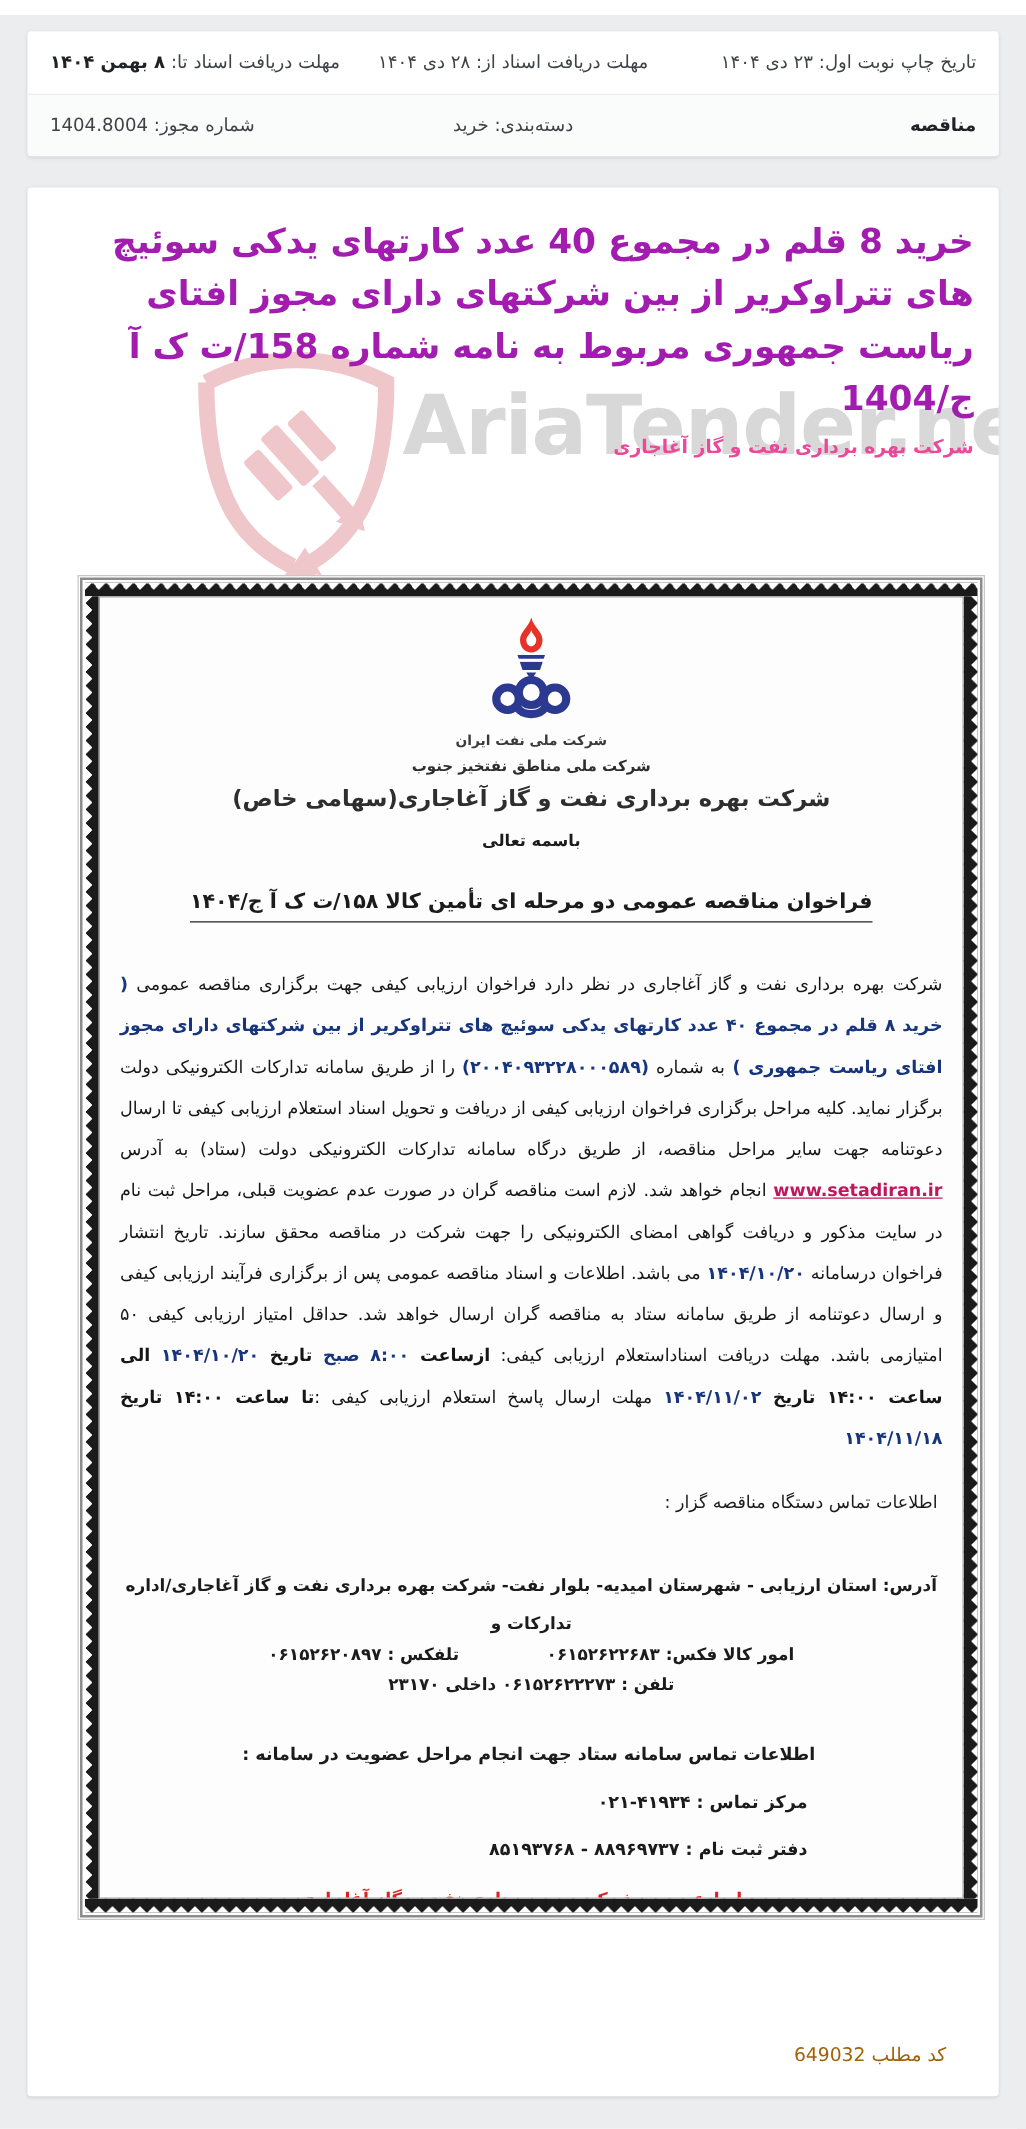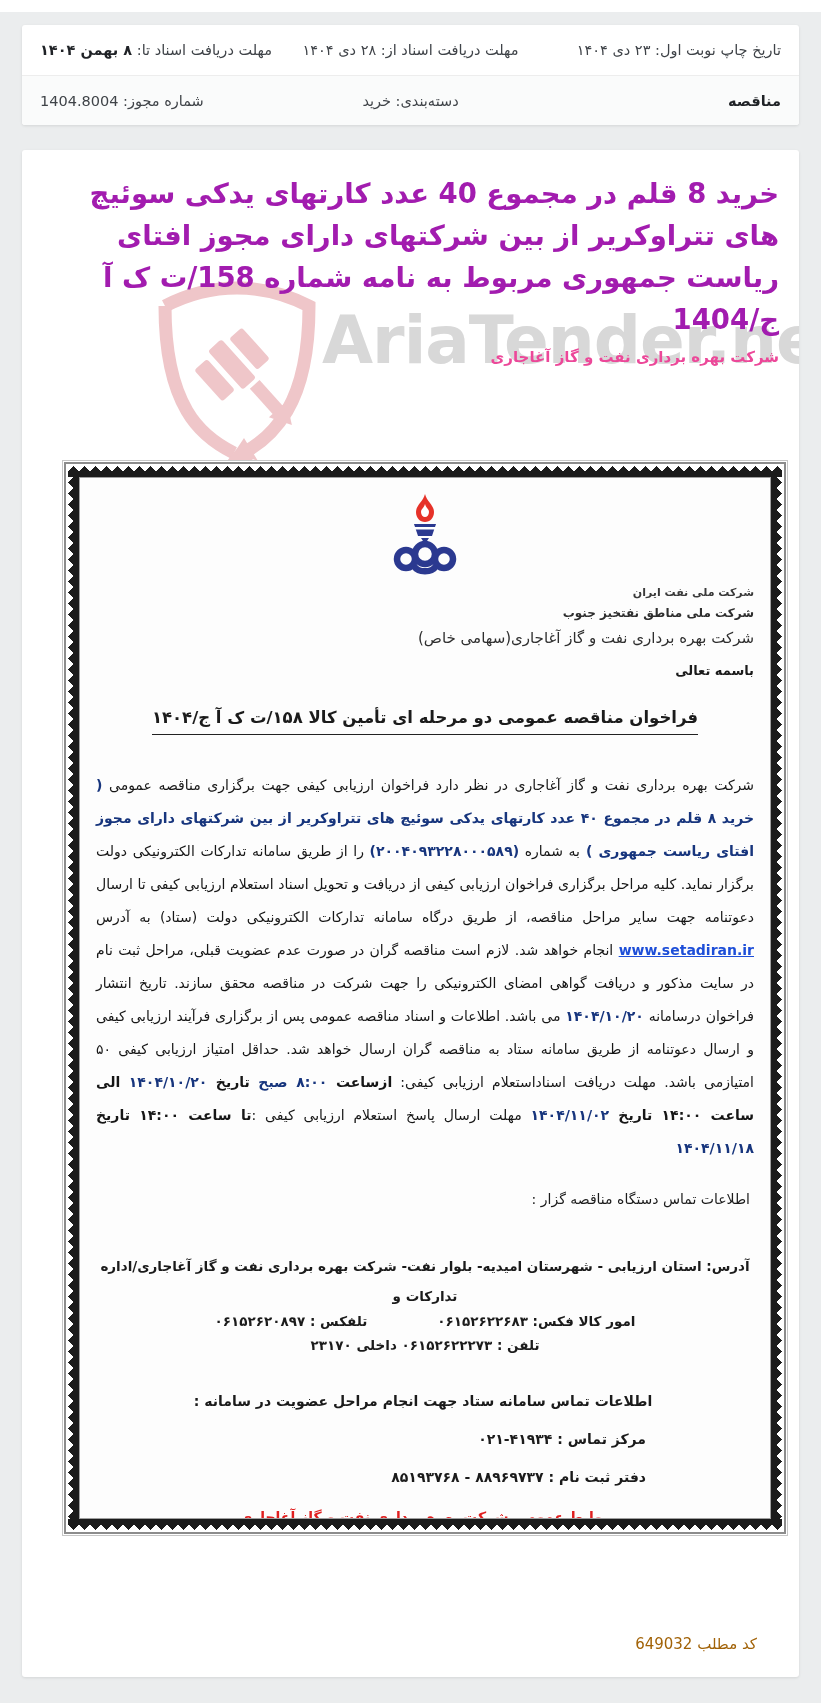--- a/index.html
+++ b/index.html
@@ -64,38 +64,38 @@
     background:conic-gradient(from 315deg at 50% 100%, #1b1b1b 0 90deg, transparent 90deg) 0 0/11px 11px repeat-x; }
   .zz-left   { left:0; top:11px; bottom:11px; width:11px;
     background:conic-gradient(from 45deg at 0% 50%, #1b1b1b 0 90deg, transparent 90deg) 0 0/11px 11px repeat-y; }
   .zz-right  { right:0; top:11px; bottom:11px; width:11px;
     background:conic-gradient(from 225deg at 100% 50%, #1b1b1b 0 90deg, transparent 90deg) 0 0/11px 11px repeat-y; }
   .doc-body {
     border:1px solid #a0a0a0; height:100%; background:#fdfdfd;
     padding:10px 16px 0 16px; overflow:hidden;
     color:#1b1b1b;
   }
-  .doc-center { text-align:right; }
+  .doc-center { text-align:center; }
   .nioc-logo { margin:4px auto 0 auto; display:block; }
   .org-line1 { font-size:11px; font-weight:bold; color:#3a3a3a; margin-top:2px; }
   .org-line2 { font-size:12px; font-weight:bold; color:#2e2e2e; margin-top:7px; }
-  .org-line3 { font-size:15px; font-weight:normal; color:#2e2e2e; margin-top:9px; }
+  .org-line3 { font-size:18px; font-weight:bold; color:#2e2e2e; margin-top:9px; }
   .basmala   { font-size:13px; font-weight:bold; margin-top:16px; }
   .doc-heading-row { text-align:center; margin-top:30px; }
   .doc-heading {
     display:inline-block; font-size:16.5px; font-weight:bold;
     padding-bottom:7px; border-bottom:1.5px solid #222;
   }
   .doc-paragraph {
     margin-top:34px; font-size:14px; line-height:33px;
     text-align:justify; color:#161616;
   }
   .blue  { color:#17357d; font-weight:bold; }
   .bld   { font-weight:bold; }
-  .setad-link { color:#1d4ed8; text-decoration:underline; font-weight:600; }
+  .setad-link { color:#be185d; text-decoration:underline; font-weight:600; }
   .contact-heading { margin-top:26px; font-size:14px; text-align:right; padding-right:4px; }
   .address-block { margin-top:44px; text-align:center; font-weight:bold; font-size:13.5px; line-height:30px; }
   .fax-row { display:flex; justify-content:center; gap:70px; font-weight:bold; font-size:13.5px; margin-top:2px; }
   .phone-line { text-align:center; font-weight:bold; font-size:13.5px; margin-top:8px; }
   .setad-heading { margin-top:40px; font-size:14px; font-weight:bold; text-align:center; padding-right:4px; }
   .setad-line { font-size:14px; font-weight:bold; text-align:right; padding-right:108px; margin-top:22px; }
   .red-line { margin-top:24px; text-align:center; font-size:14px; font-weight:bold; color:#e01f1f; }
 
   .article-code {
     position:absolute; bottom:24px; right:42px; z-index:2;

